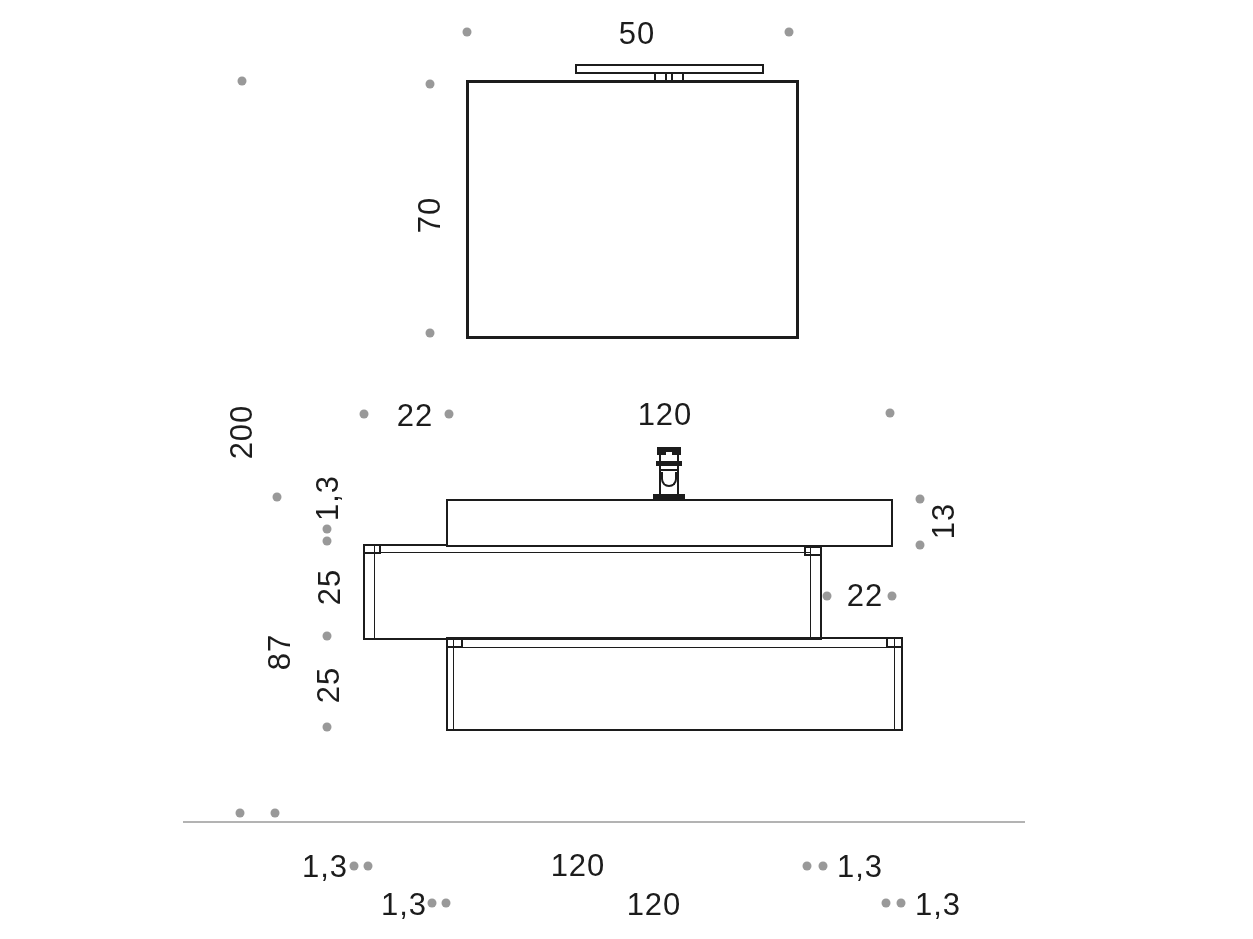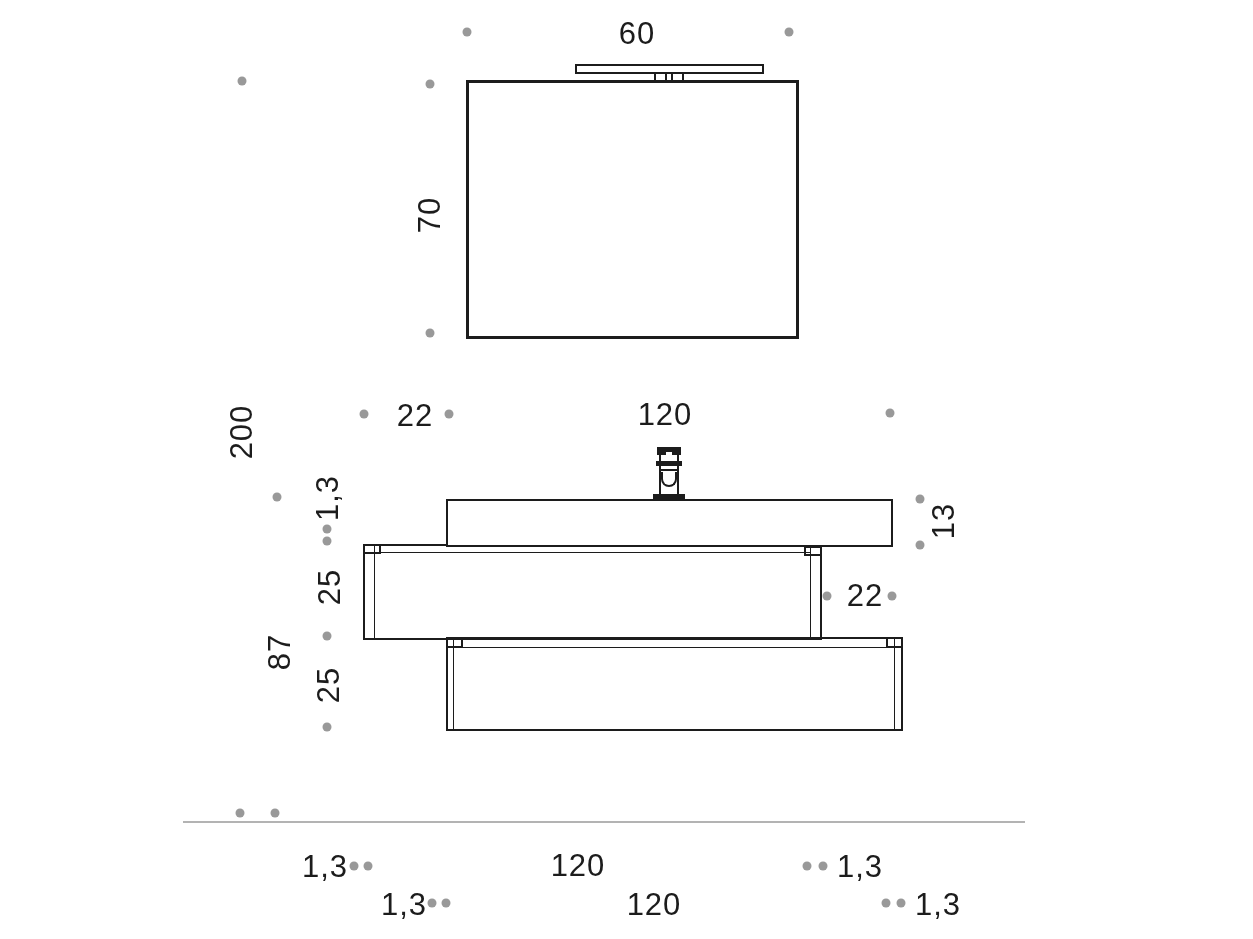--- a/index.html
+++ b/index.html
@@ -101,21 +101,21 @@
   <div class="dot" style="left:275px;top:813px;"></div>
   <div class="dot" style="left:354px;top:866px;"></div>
   <div class="dot" style="left:368px;top:866px;"></div>
   <div class="dot" style="left:432px;top:903px;"></div>
   <div class="dot" style="left:446px;top:903px;"></div>
   <div class="dot" style="left:807px;top:866px;"></div>
   <div class="dot" style="left:823px;top:866px;"></div>
   <div class="dot" style="left:886px;top:903px;"></div>
   <div class="dot" style="left:901px;top:903px;"></div>
 
-  <div class="lbl" style="left:637px;top:33px;">60</div>
+  <div class="lbl" style="left:637px;top:33px;">50</div>
   <div class="lbl v" style="left:429px;top:215px;">70</div>
   <div class="lbl v" style="left:241px;top:432px;">200</div>
   <div class="lbl" style="left:415px;top:415px;">22</div>
   <div class="lbl" style="left:665px;top:414px;">120</div>
   <div class="lbl v" style="left:327px;top:498px;">1,3</div>
   <div class="lbl v" style="left:329px;top:587px;">25</div>
   <div class="lbl v" style="left:279px;top:652px;">87</div>
   <div class="lbl v" style="left:328px;top:685px;">25</div>
   <div class="lbl v" style="left:943px;top:521px;">13</div>
   <div class="lbl" style="left:865px;top:595px;">22</div>

